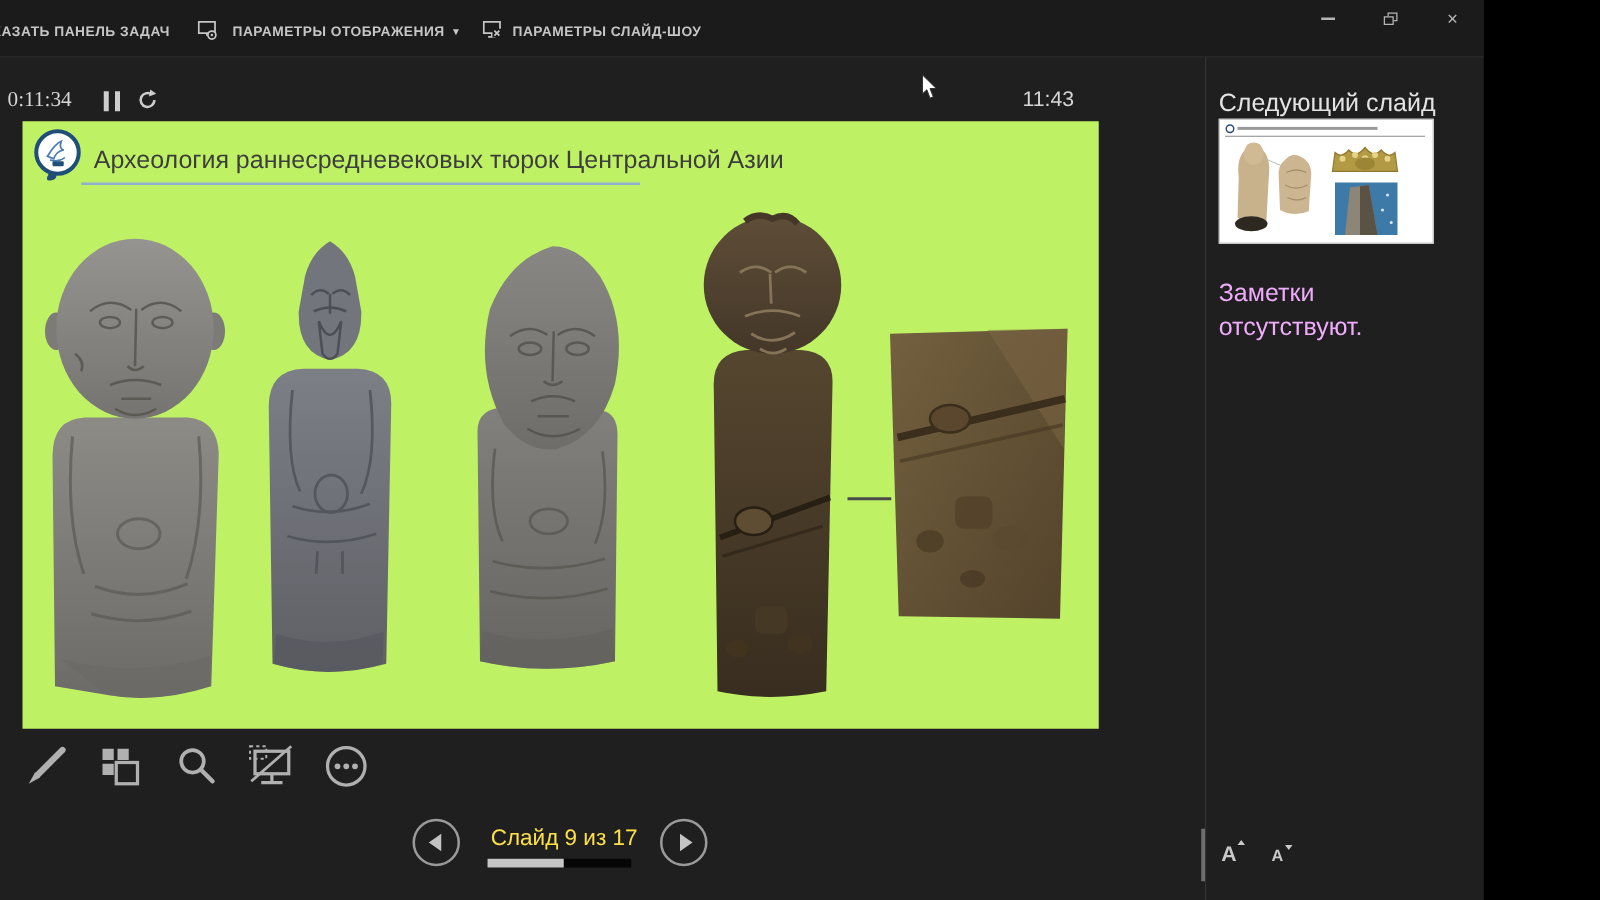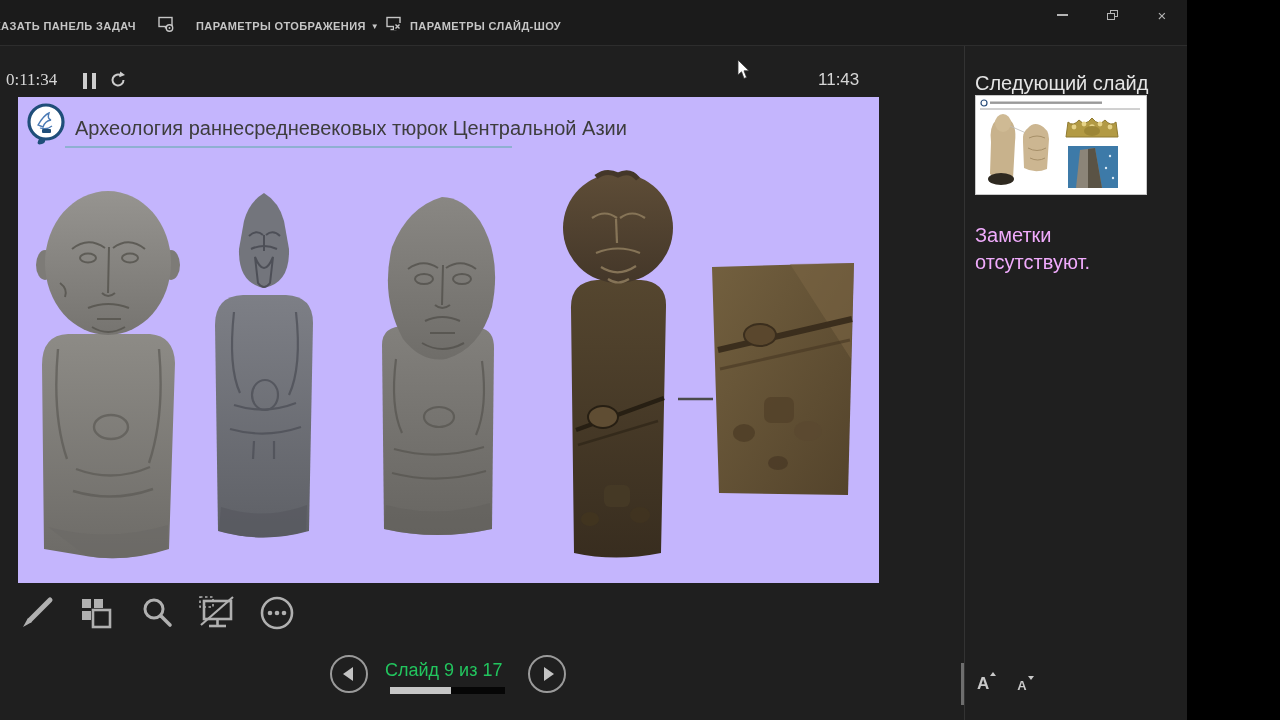--- a/index.html
+++ b/index.html
@@ -22,37 +22,37 @@
   .close-glyph { font-size:15px; line-height:1; }
 
   
   .elapsed { position:absolute; left:6px; top:70px; font-size:17px; color:#d6d6d6;font-family:Liberation Serif, serif; }
   .pause-btn { position:absolute; left:83px; top:73px; width:18px; height:16px; display:flex; gap:5px; }
   .pause-btn i { display:block; width:4px; height:16px; background:#cdcdcd; }
   .refresh-btn { position:absolute; left:109px; top:71px; width:18px; height:18px; }
   .clock { position:absolute; left:818px; top:70px; width:60px; font-size:17px; color:#d6d6d6; }
 
   
-  .slide { position:absolute; left:18px; top:97px; width:861px; height:486px; background:#c4b5fd; }
+  .slide { position:absolute; left:18px; top:97px; width:861px; height:486px; background:#bef264; }
   .slide-title { position:absolute; left:57px; top:20px; font-size:20px; color:#3d3d3d; white-space:nowrap; }
   .title-rule { position:absolute; left:47px; top:49px; width:447px; height:2px; background:#8fb0d1; }
   .logo { position:absolute; left:6px; top:4px; }
   .statues { position:absolute; left:0; top:0; }
 
   
   .tools { position:absolute; left:18px; top:592px; height:42px; display:flex; gap:22px; align-items:center; }
   .tool { width:38px; height:38px; display:flex; align-items:center; justify-content:center; }
 
   
   .nav-circle { position:absolute; width:38px; height:38px; border:2px solid #9a9a9a; border-radius:50%; display:flex; align-items:center; justify-content:center; }
   .nav-prev { left:330px; top:655px; }
   .nav-next { left:528px; top:655px; }
   .tri-left { width:0; height:0; border-top:7px solid transparent; border-bottom:7px solid transparent; border-right:10px solid #c3c3c3; margin-right:3px; }
   .tri-right { width:0; height:0; border-top:7px solid transparent; border-bottom:7px solid transparent; border-left:10px solid #c3c3c3; margin-left:3px; }
-  .slide-counter { position:absolute; left:385px; top:660px; width:125px; text-align:left; font-size:18px; color:#22c55e; white-space:nowrap; }
+  .slide-counter { position:absolute; left:385px; top:660px; width:125px; text-align:right; font-size:18px; color:#fde047; white-space:nowrap; }
   .progress { position:absolute; left:390px; top:687px; width:115px; height:7px; background:#060606; }
   .progress-fill { height:100%; background:#c6c6c6; width:53%; }
 
   
   .panel-divider { position:absolute; left:964px; top:46px; width:1px; height:674px; background:#333; }
   .scroll-thumb { position:absolute; left:961px; top:663px; width:3px; height:42px; background:#6e6e6e; }
   .next-header { position:absolute; left:975px; top:72px; font-size:20px; color:#e4e4e4; }
   .thumb { position:absolute; left:975px; top:95px; width:172px; height:100px; background:#fff; border:1px solid #c9c9c9; }
   .notes { position:absolute; left:975px; top:222px; width:150px; font-size:20px; line-height:1.35; color:#f0abfc; }
   .font-btns { position:absolute; left:971px; top:672px; display:flex; gap:16px; align-items:flex-end; }
@@ -70,21 +70,21 @@
 
   <div class="topbar">
     <div class="tb-label" style="left:-6px;">КАЗАТЬ ПАНЕЛЬ ЗАДАЧ</div>
 
     <svg class="tb-icon" style="left:158px;" width="17" height="17" viewBox="0 0 17 17">
       <rect x="1" y="1.5" width="13" height="9" fill="none" stroke="#c6c6c6" stroke-width="1.4"></rect>
       <line x1="7.5" y1="10.5" x2="7.5" y2="12.5" stroke="#c6c6c6" stroke-width="1.4"></line>
       <circle cx="11.5" cy="12" r="3.2" fill="#1b1b1b" stroke="#c6c6c6" stroke-width="1.4"></circle>
       <circle cx="11.5" cy="12" r="1" fill="#c6c6c6"></circle>
     </svg>
-    <div class="tb-label" style="left:196px;"><span>ПАРАМЕТРЫ ОТОБРАЖЕНИЯ</span><span class="caret">▼</span></div>
+    <div class="tb-label" style="left:186px;"><span>ПАРАМЕТРЫ ОТОБРАЖЕНИЯ</span><span class="caret">▼</span></div>
 
     <svg class="tb-icon" style="left:386px;" width="17" height="17" viewBox="0 0 17 17">
       <rect x="1" y="1.5" width="13" height="9" fill="none" stroke="#c6c6c6" stroke-width="1.4"></rect>
       <line x1="7.5" y1="10.5" x2="7.5" y2="13" stroke="#c6c6c6" stroke-width="1.4"></line>
       <line x1="4.5" y1="13.5" x2="10.5" y2="13.5" stroke="#c6c6c6" stroke-width="1.4"></line>
       <rect x="8" y="7" width="8" height="7" fill="#1b1b1b"></rect>
       <path d="M9.5 8.5 l4 4 M13.5 8.5 l-4 4" stroke="#c6c6c6" stroke-width="1.4"></path>
     </svg>
     <div class="tb-label" style="left:410px;">ПАРАМЕТРЫ СЛАЙД-ШОУ</div>
 

